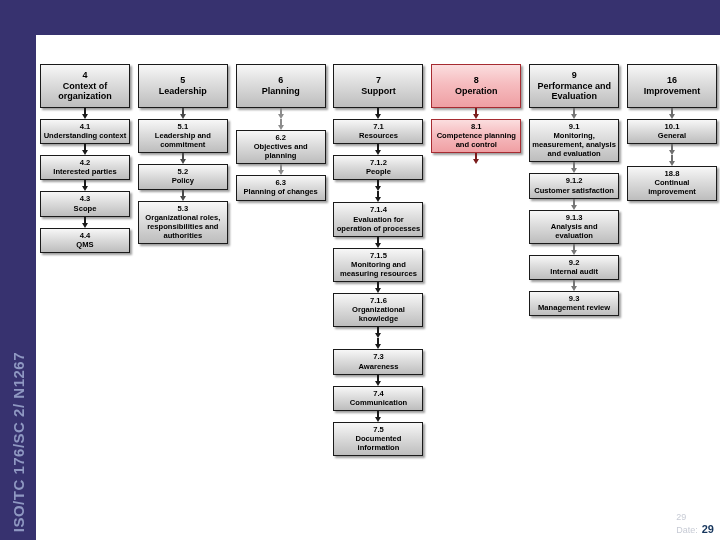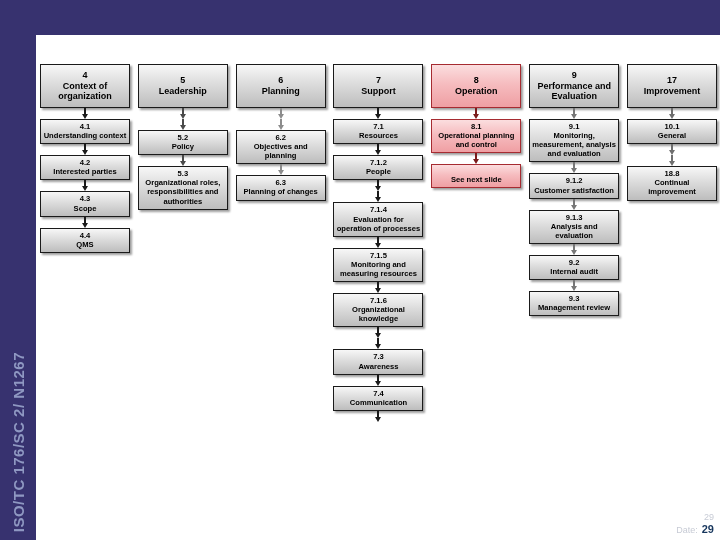--- a/index.html
+++ b/index.html
@@ -23,31 +23,31 @@
   }
   .col{width:90px;display:flex;flex-direction:column;align-items:stretch;}
   .hbox,.box{
     box-sizing:border-box;border:1px solid #1a1a1a;
     background:linear-gradient(to bottom,#f7f7f7 0%,#dcdcdc 45%,#bdbdbd 100%);
     box-shadow:2px 2px 2px #9e9e9e;
     color:#000;text-align:center;
     display:flex;flex-direction:column;justify-content:center;align-items:center;
   }
   .hbox{min-height:44px;padding:2px;font-size:9px;font-weight:bold;line-height:1.2;}
-  .box{min-height:24px;padding:2px 2px 3px;font-size:7.6px;font-weight:600;line-height:1.2;justify-content:flex-end;}
+  .box{min-height:24px;padding:2px 2px 3px;font-size:7.6px;font-weight:600;line-height:1.2;}
   .hbox .num,.box .num{display:block;}
   .hbox .lbl,.box .lbl{display:block;}
   .theme-pink .hbox,.theme-pink .box{
     background:linear-gradient(to bottom,#fbdedf 0%,#f6bcbf 45%,#ef9fa3 100%);
     border-color:#a62b31;
   }
   .conn{height:11px;display:flex;flex-direction:column;align-items:center;flex:none;}
   .conn .cline{width:2px;flex:1;background:var(--ac,#1a1a1a);}
   .conn .chead{width:0;height:0;border-left:3.5px solid transparent;border-right:3.5px solid transparent;border-top:5px solid var(--ac,#1a1a1a);}
-  .footer{position:absolute;right:6px;bottom:3px;text-align:right;line-height:1.25;}
+  .footer{position:absolute;right:6px;bottom:3px;line-height:1.25;}
   .ghost{font-size:9px;color:#c7cbd5;}
   .dateline{font-size:9px;color:#c7cbd5;}
   .pagenum{font-size:11px;font-weight:bold;color:#17365d;margin-left:4px;}
 </style>
 </head>
 <body>
 
 <div class="slide">
   <div class="band"></div>
   <div class="sidebar">
@@ -95,20 +95,24 @@
         </div>
         <div class="col theme-gray" style="--ac: #4a4a4a;">
           <div class="hbox">
             <span class="num">5</span>
             <span class="lbl">Leadership</span>
           </div>
           <div class="conn">
             <div class="cline"></div>
             <div class="chead"></div>
           </div>
+          <div class="box">
+            <span class="num">5.1</span>
+            <span class="lbl">Leadership and commitment</span>
+          </div>
           <div class="conn">
             <div class="cline"></div>
             <div class="chead"></div>
           </div>
           <div class="box">
             <span class="num">5.2</span>
             <span class="lbl">Policy</span>
           </div>
           <div class="conn">
             <div class="cline"></div>
@@ -211,41 +215,41 @@
             <div class="chead"></div>
           </div>
           <div class="box">
             <span class="num">7.4</span>
             <span class="lbl">Communication</span>
           </div>
           <div class="conn">
             <div class="cline"></div>
             <div class="chead"></div>
           </div>
+          <div class="box">
+            <span class="num">7.5</span>
+            <span class="lbl">Documented information</span>
+          </div>
         </div>
         <div class="col theme-pink" style="--ac: #7a1c1c;">
           <div class="hbox">
             <span class="num">8</span>
             <span class="lbl">Operation</span>
           </div>
           <div class="conn">
             <div class="cline"></div>
             <div class="chead"></div>
           </div>
           <div class="box">
             <span class="num">8.1</span>
-            <span class="lbl">Operational planning and control</span>
-          </div>
-          <div class="conn">
-            <div class="cline"></div>
-            <div class="chead"></div>
-          </div>
-          <div class="box">
-            <span class="num"></span>
-            <span class="lbl">See next slide</span>
+            <span class="lbl">Competence planning and control</span>
+          </div>
+          <div class="conn">
+            <div class="cline"></div>
+            <div class="chead"></div>
           </div>
         </div>
         <div class="col theme-gray" style="--ac: #777777;">
           <div class="hbox">
             <span class="num">9</span>
             <span class="lbl">Performance and Evaluation</span>
           </div>
           <div class="conn">
             <div class="cline"></div>
             <div class="chead"></div>
@@ -282,21 +286,21 @@
             <div class="cline"></div>
             <div class="chead"></div>
           </div>
           <div class="box">
             <span class="num">9.3</span>
             <span class="lbl">Management review</span>
           </div>
         </div>
         <div class="col theme-gray" style="--ac: #6e6e6e;">
           <div class="hbox">
-            <span class="num">17</span>
+            <span class="num">16</span>
             <span class="lbl">Improvement</span>
           </div>
           <div class="conn">
             <div class="cline"></div>
             <div class="chead"></div>
           </div>
           <div class="box">
             <span class="num">10.1</span>
             <span class="lbl">General</span>
           </div>

